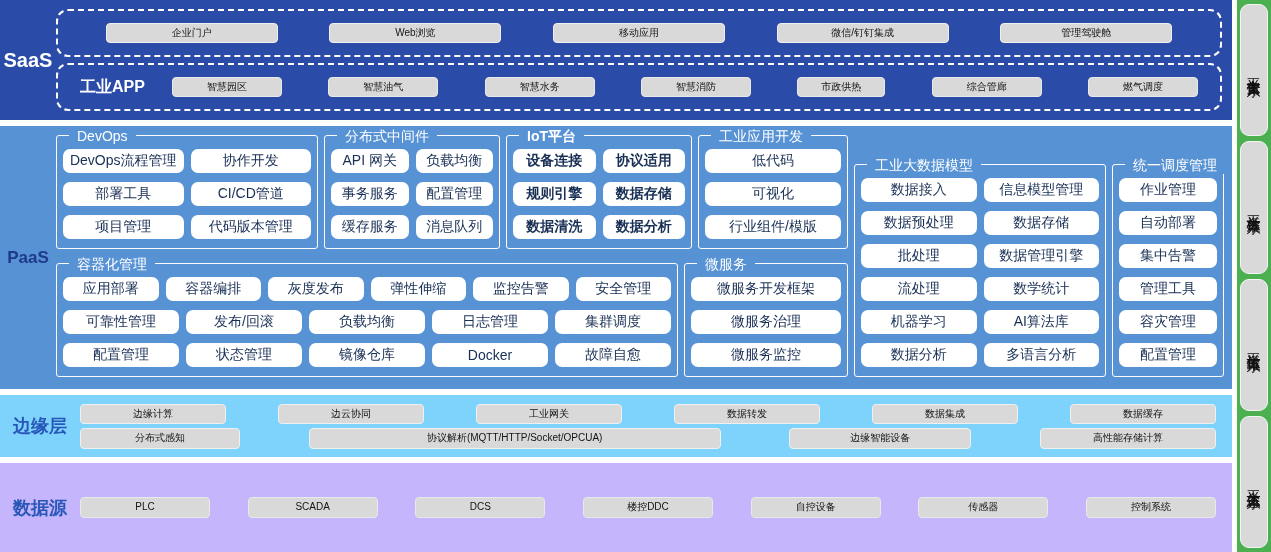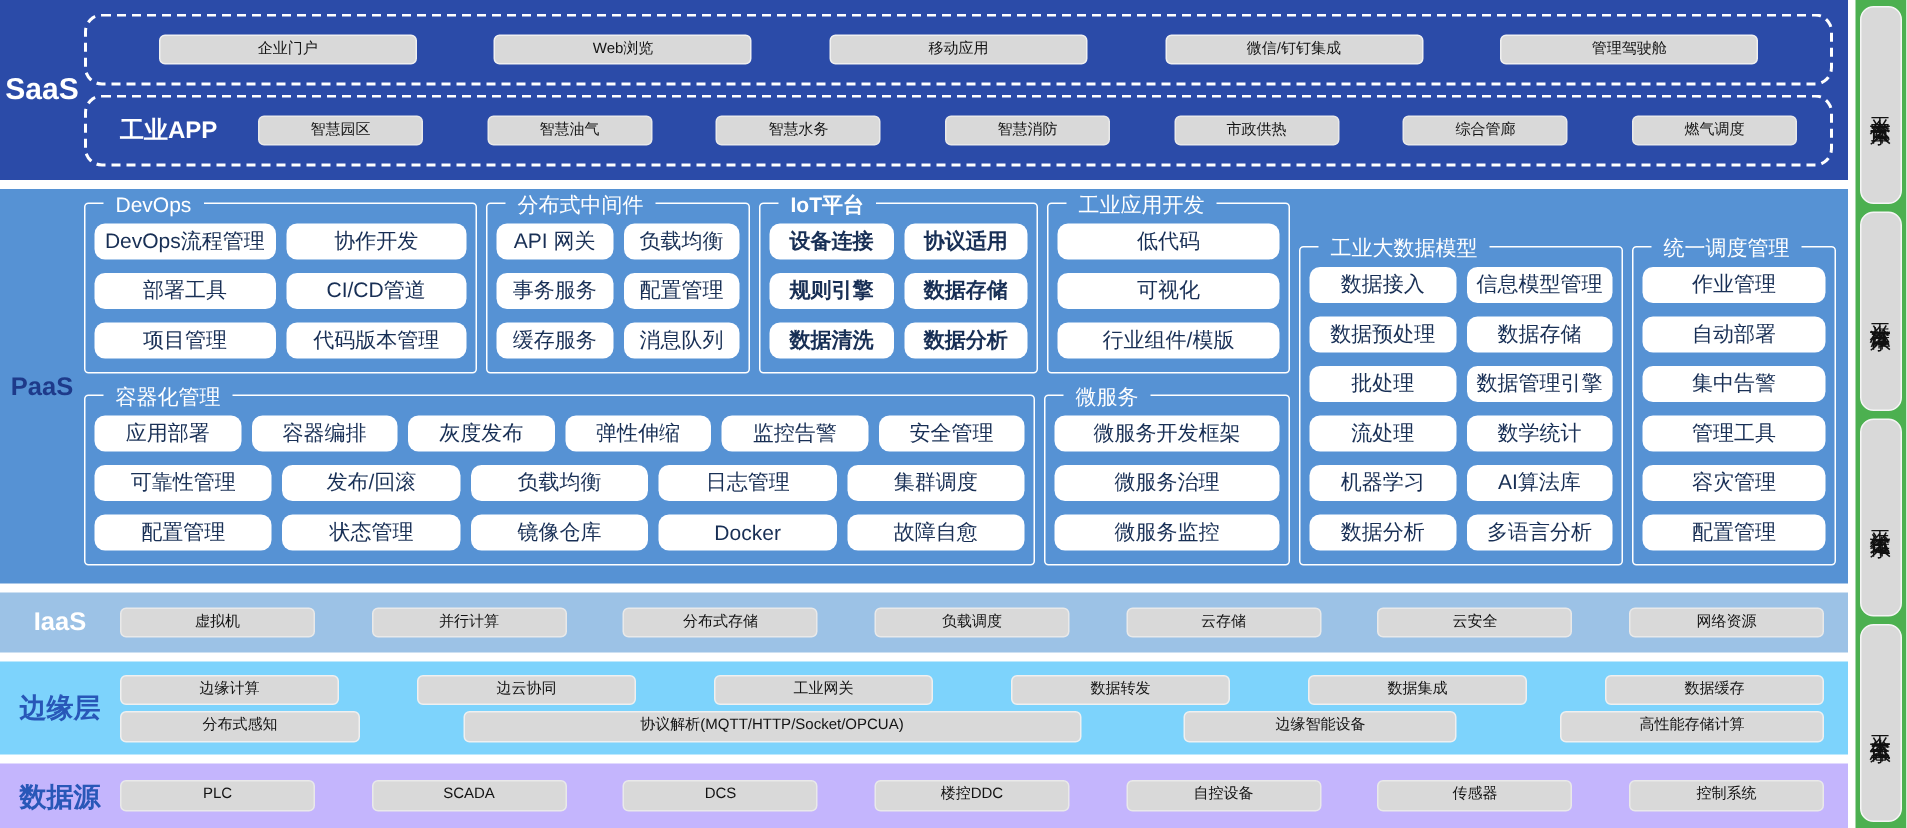--- a/index.html
+++ b/index.html
@@ -36,22 +36,22 @@
   .group-body { flex:1; display:grid; gap:9px 7px; align-content:space-between; }
   .cols-2 { grid-template-columns:1fr 1fr; }
   .cols-1 { grid-template-columns:1fr; }
   .pbtn { background:#fff; border-radius:7px; color:#182f55; font-size:14px; text-align:center; padding:2px 3px; min-height:24px; display:flex; align-items:center; justify-content:center; white-space:nowrap; }
   .g-devops { flex:0 0 262px; }
   .g-middleware { flex:0 0 176px; }
   .g-iot { flex:0 0 186px;font-weight:bold; }
   .g-appdev { flex:1; }
   .g-container { flex:1; }
   .g-micro { flex:0 0 164px; }
-  .g-bigdata { width:216px; }
-  .g-sched { width:136px; }
+  .g-bigdata { width:252px; }
+  .g-sched { width:112px; }
   .stack { flex:1; display:flex; flex-direction:column; justify-content:space-between; gap:8px; }
   .crow { display:flex; gap:7px; }
   .crow .pbtn { flex:1; }
 
   
   .band { display:flex; align-items:center; }
   .iaas-band { height:40px; background:#9cc2e6; }
   .edge-band { height:62px; background:#7dd3fc; }
   .ds-band { flex:1; background:#c4b5fd; }
   .band-label-white { width:80px; text-align:center; color:#fff; font-weight:bold; font-size:17px; flex:none; }
@@ -84,21 +84,21 @@
             <div class="gbtn">管理驾驶舱</div>
           </div>
         <div class="dash-box row2">
           <div class="appbar-label">工业APP</div>
           <div class="spread" style="padding-right:0;">
 
           <div class="gbtn" style="width:110px;">智慧园区</div>
               <div class="gbtn" style="width:110px;">智慧油气</div>
               <div class="gbtn" style="width:110px;">智慧水务</div>
               <div class="gbtn" style="width:110px;">智慧消防</div>
-              <div class="gbtn" style="width:110px;">市政供热</div>
+              <div class="gbtn" style="width:88px;">市政供热</div>
               <div class="gbtn" style="width:110px;">综合管廊</div>
               <div class="gbtn" style="width:110px;">燃气调度</div>
             </div>
         </div>
       </div>
     </div>
 
     <div class="paas-band">
       <div class="paas-label">PaaS</div>
       <div class="paas-grid">
@@ -220,33 +220,20 @@
                 <div class="pbtn">集中告警</div>
                 <div class="pbtn">管理工具</div>
                 <div class="pbtn">容灾管理</div>
                 <div class="pbtn">配置管理</div>
               </div>
           </div>
         </div>
       </div>
     </div>
 
-    <div class="band iaas-band">
-      <div class="band-label-white">IaaS</div>
-      <div class="spread">
-
-      <div class="gbtn">虚拟机</div>
-          <div class="gbtn">并行计算</div>
-          <div class="gbtn">分布式存储</div>
-          <div class="gbtn">负载调度</div>
-          <div class="gbtn">云存储</div>
-          <div class="gbtn">云安全</div>
-          <div class="gbtn">网络资源</div>
-        </div>
-    </div>
 
     <div class="band edge-band">
       <div class="band-label-blue">边缘层</div>
       <div class="edge-rows">
         <div class="edge-row edge-row1">
 
         <div class="gbtn">边缘计算</div>
             <div class="gbtn">边云协同</div>
             <div class="gbtn">工业网关</div>
             <div class="gbtn">数据转发</div>

